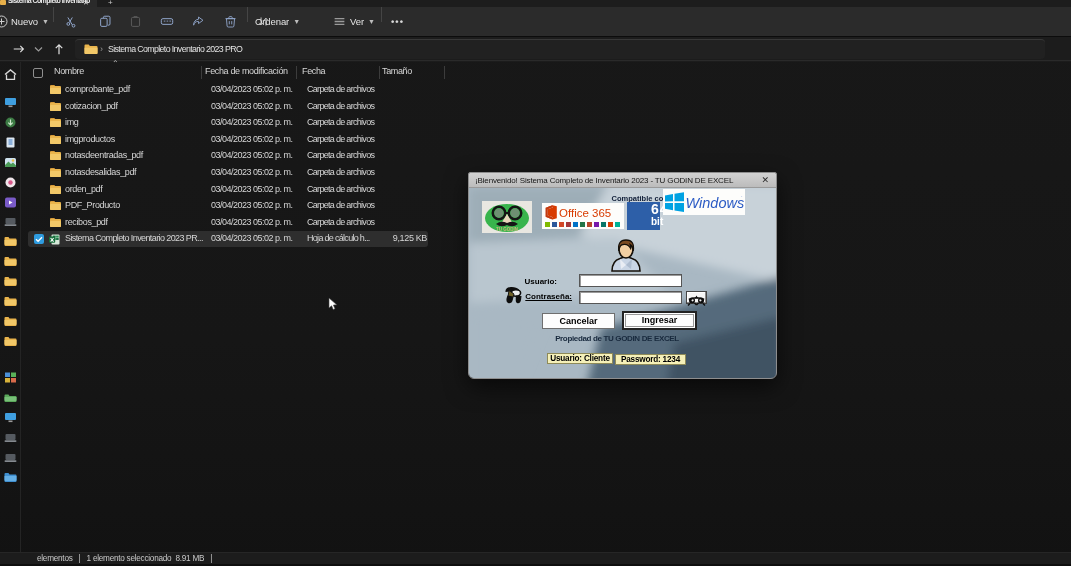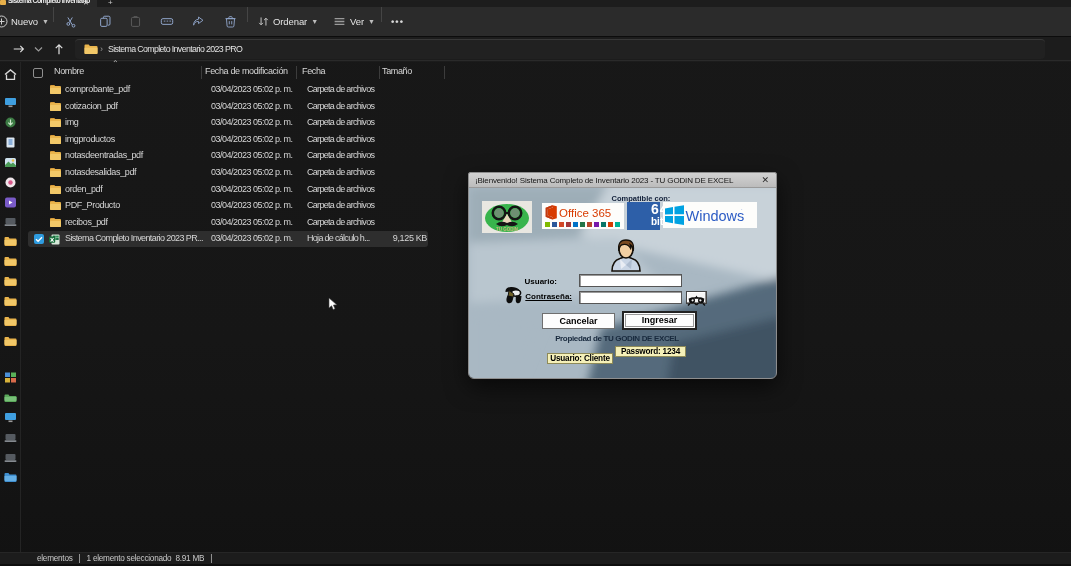--- a/index.html
+++ b/index.html
@@ -101,21 +101,21 @@
       <svg width="13" height="13" viewBox="0 0 16 16">
         <path d="M3 4.5h10l-.8 9a1.5 1.5 0 0 1-1.5 1.3H5.3a1.5 1.5 0 0 1-1.5-1.3Z M1.8 4.5h12.4 M6 4.5V3a1 1 0 0 1 1-1h2a1 1 0 0 1 1 1v1.5 M6.5 7.5v4 M9.5 7.5v4" fill="none" stroke="#93a9cf" stroke-width="1.1"></path>
       </svg>
     </div>
   <div class="tsep" style="left:247px;"></div>
   <div class="titem" style="left:257px;">
       <svg width="13" height="13" viewBox="0 0 16 16">
         <path d="M5 3v9 M5 12 l-2.3-2.3 M5 12 l2.3-2.3 M11 13V4 M11 4 8.7 6.3 M11 4l2.3 2.3" stroke="#c9c9c9" stroke-width="1.2" fill="none"></path>
       </svg>
     </div>
-  <div class="titem" style="left:273px;justify-content:center;">Ordenar<span class="chev">▼</span></div>
+  <div class="titem" style="left:255px;justify-content:center;">Ordenar<span class="chev">▼</span></div>
   <div class="titem" style="left:333px;">
       <svg width="13" height="13" viewBox="0 0 16 16">
         <path d="M2 4.5h12M2 8h12M2 11.5h12" stroke="#9a9a9a" stroke-width="1.6"></path>
       </svg>
     </div>
   <div class="titem" style="left:350px;">Ver<span class="chev">▼</span></div>
   <div class="tsep" style="left:381px;"></div>
   <div class="titem" style="left:391px; letter-spacing:1px; font-weight:bold; color:#d8d8d8;">•••</div>
 
   <div class="abs" id="addrrow"></div>
@@ -420,21 +420,21 @@
             <rect x="73" y="19" width="5" height="5" fill="#00b294"></rect>
           </g>
         </svg>
       </div>
 
       <div class="abs" style="left:158px; top:14px; width:33px; height:28px; background:#2d5fa8; text-align:center;padding-left:24px;">
         <div style="font-size:14px; font-weight:bold; color:#fff; line-height:15px; letter-spacing:1px;">64</div>
         <div style="font-size:10px; font-weight:bold; color:#fff; line-height:9px;">bit</div>
       </div>
 
-      <div class="abs" style="left:194px; top:14px; width:94px; height:26px; background:#fdfdfb;">
+      <div class="abs" style="left:194px; top:1px; width:82px; height:26px; background:#fdfdfb;font-style:italic;">
         <svg width="82" height="26" viewBox="0 0 82 26">
           <polygon points="2,6.5 10,5 10,12.2 2,12.6" fill="#00a2e2"></polygon>
           <polygon points="11.5,4.7 21,3.2 21,12.2 11.5,12.2" fill="#00a2e2"></polygon>
           <polygon points="2,14 10,14 10,21.2 2,19.7" fill="#00a2e2"></polygon>
           <polygon points="11.5,14 21,14 21,23 11.5,21.5" fill="#00a2e2"></polygon>
           <text x="22.5" y="18.5" font-size="14.5" fill="#2b5bc4" font-family="Liberation Sans">Windows</text>
           <text x="78" y="9" font-size="5" fill="#2b5bc4" font-family="Liberation Sans">·</text>
         </svg>
       </div>
 
@@ -472,17 +472,17 @@
           <path d="M3 8.5 L1 10.5 M16 8.5 L18 10.5 M7.5 8 L9.5 10 M11.5 8 L9.5 10" stroke="#0d0d0d" stroke-width="1.4" fill="none"></path>
         </svg>
       </div>
 
       <div class="btn" style="left:73px; top:125px; width:73px; height:16px; line-height:14px;">Cancelar</div>
       <div class="btn" style="left:153px; top:123px; width:75px; height:19px; line-height:15px; border:2px solid #222; box-shadow:inset 0 0 0 1px #fff, inset 0 0 0 2px #999;">Ingresar</div>
 
       <div class="abs" style="left:0; top:146px; width:296px; text-align:center; font-size:8px; font-weight:bold; color:#18293d; letter-spacing:-0.35px;">Propiedad de TU GODIN DE EXCEL</div>
 
       <div class="ylab" style="left:78px; top:165px; width:66px; height:11px; line-height:9.5px;">Usuario: Cliente</div>
-      <div class="ylab" style="left:146px; top:158px; width:71px; height:11px; line-height:9.5px;">Password: 1234</div>
+      <div class="ylab" style="left:146px; top:166px; width:71px; height:11px; line-height:9.5px;">Password: 1234</div>
     </div>
   </div>
 
 </div>
 
 </body></html>

